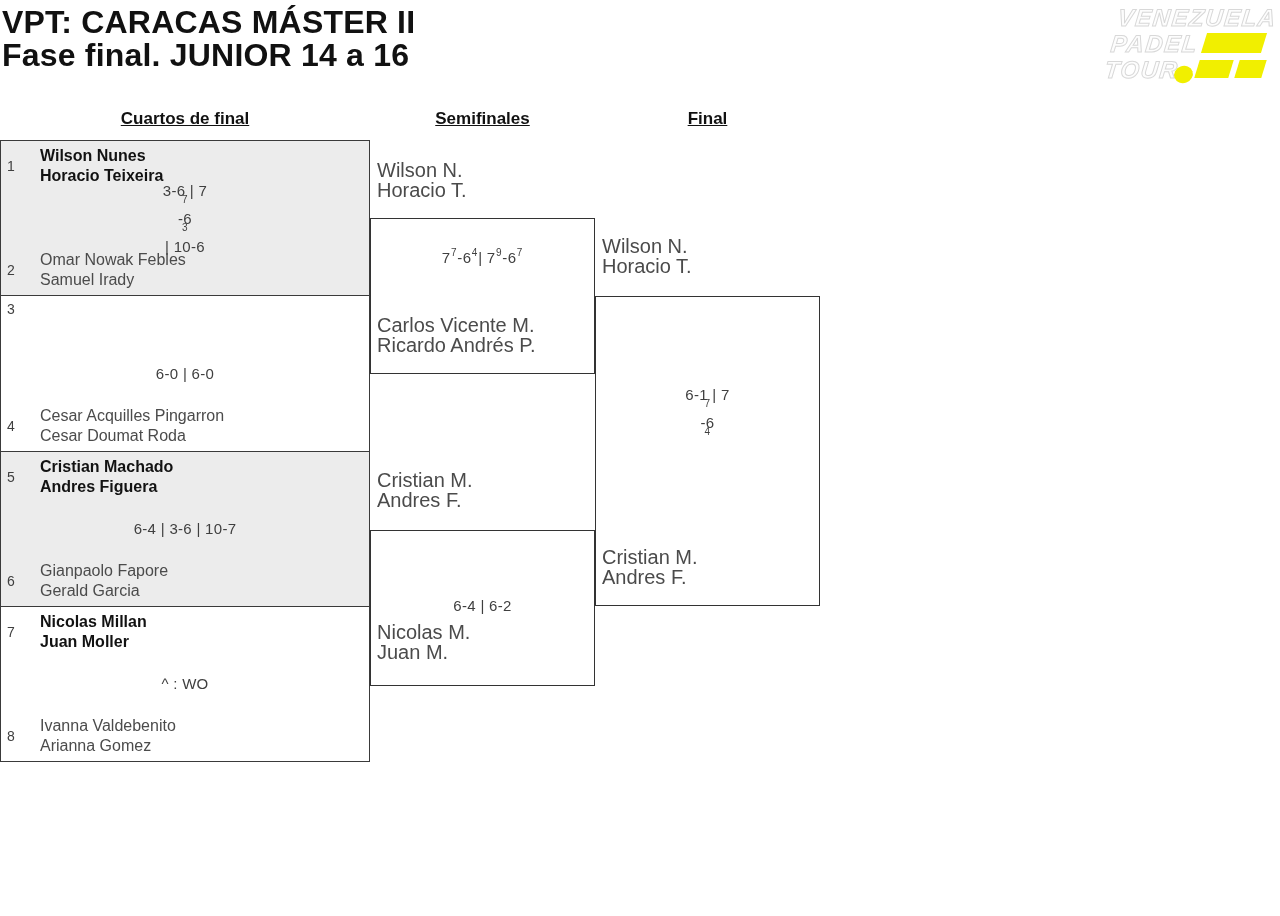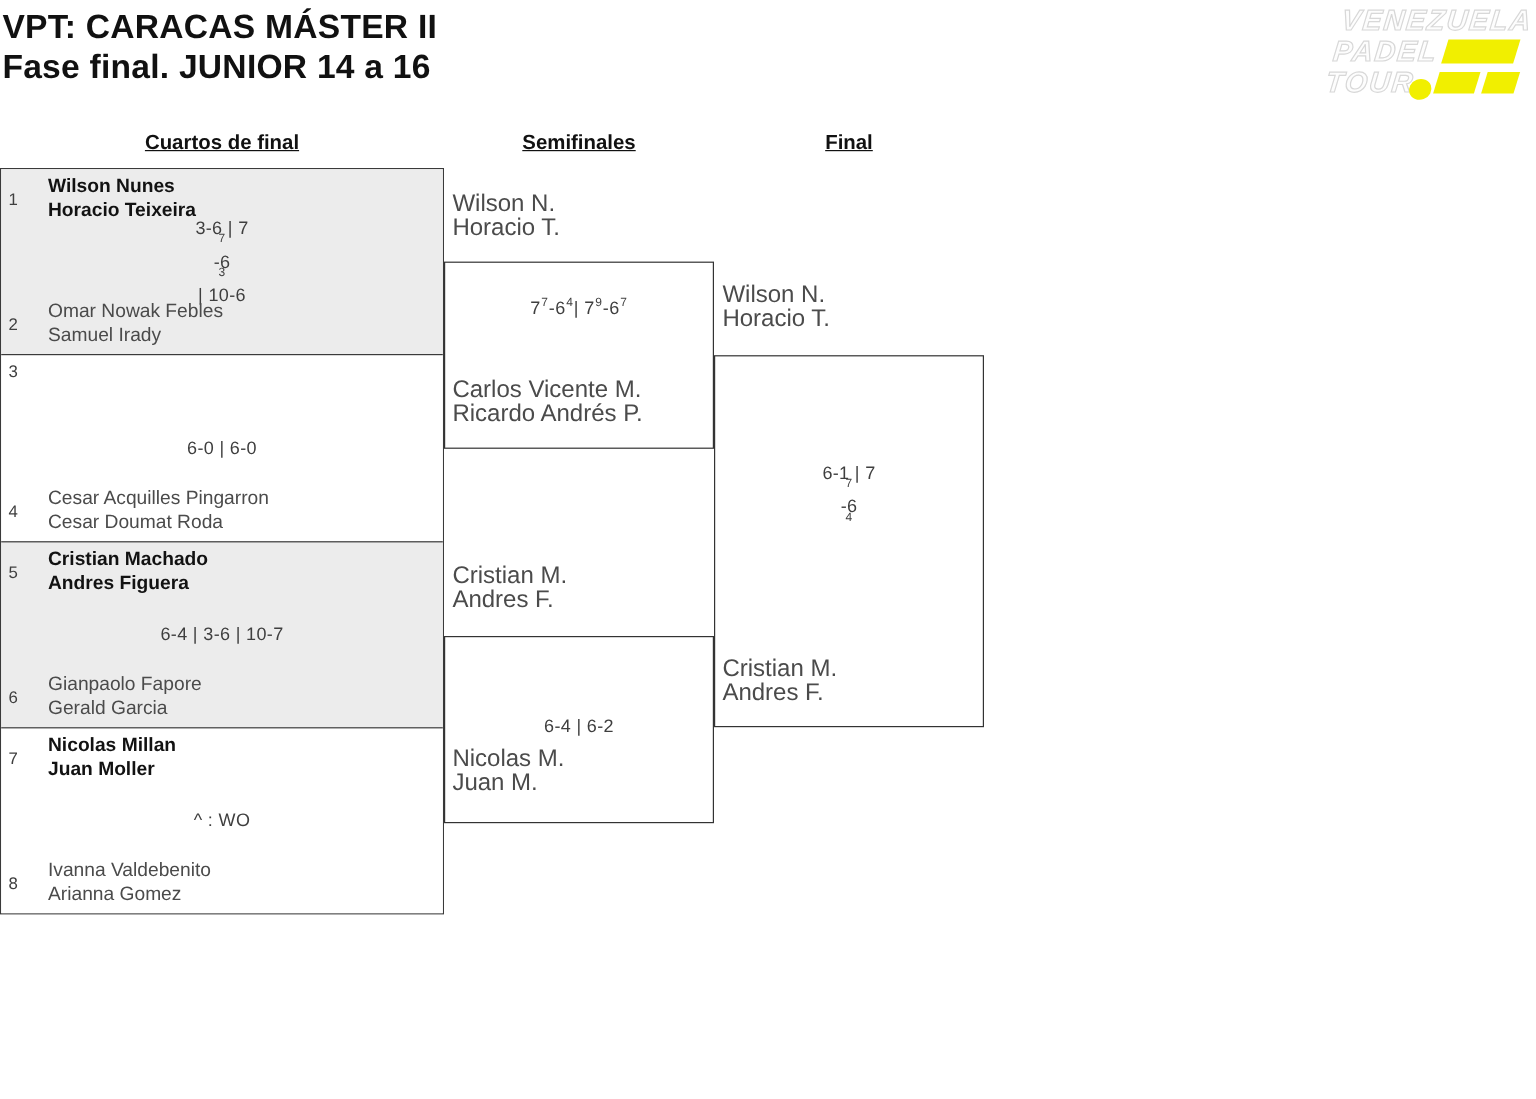--- a/index.html
+++ b/index.html
@@ -1,20 +1,20 @@
 <!DOCTYPE html>
 <html><head>
 <meta charset="utf-8">
 <style>
   html,body{margin:0;padding:0;background:#fff;}
   .page{position:relative;width:1280px;height:916px;background:#ffffff;overflow:hidden;
         font-family:"Liberation Sans", sans-serif;color:#1a1a1a;}
 
   
-  .title{position:absolute;left:2px;top:6px;font-size:28px;font-weight:700;
+  .title{position:absolute;left:2px;top:6px;font-size:32px;font-weight:700;
          line-height:33px;color:#111;letter-spacing:0.2px;}
 
   
   .logo{position:absolute;left:1098px;top:2px;width:178px;height:90px;}
   .logo-line{position:absolute;font-style:italic;font-weight:700;font-size:24px;line-height:25px;
              color:#fdfdfd;-webkit-text-stroke:1px #d8d8d8;letter-spacing:1.5px;
              transform:skewX(-6deg);white-space:nowrap;}
   .ll1{left:20px;top:3px;}
   .ll2{left:13px;top:29px;}
   .ll3{left:7px;top:55px;}

